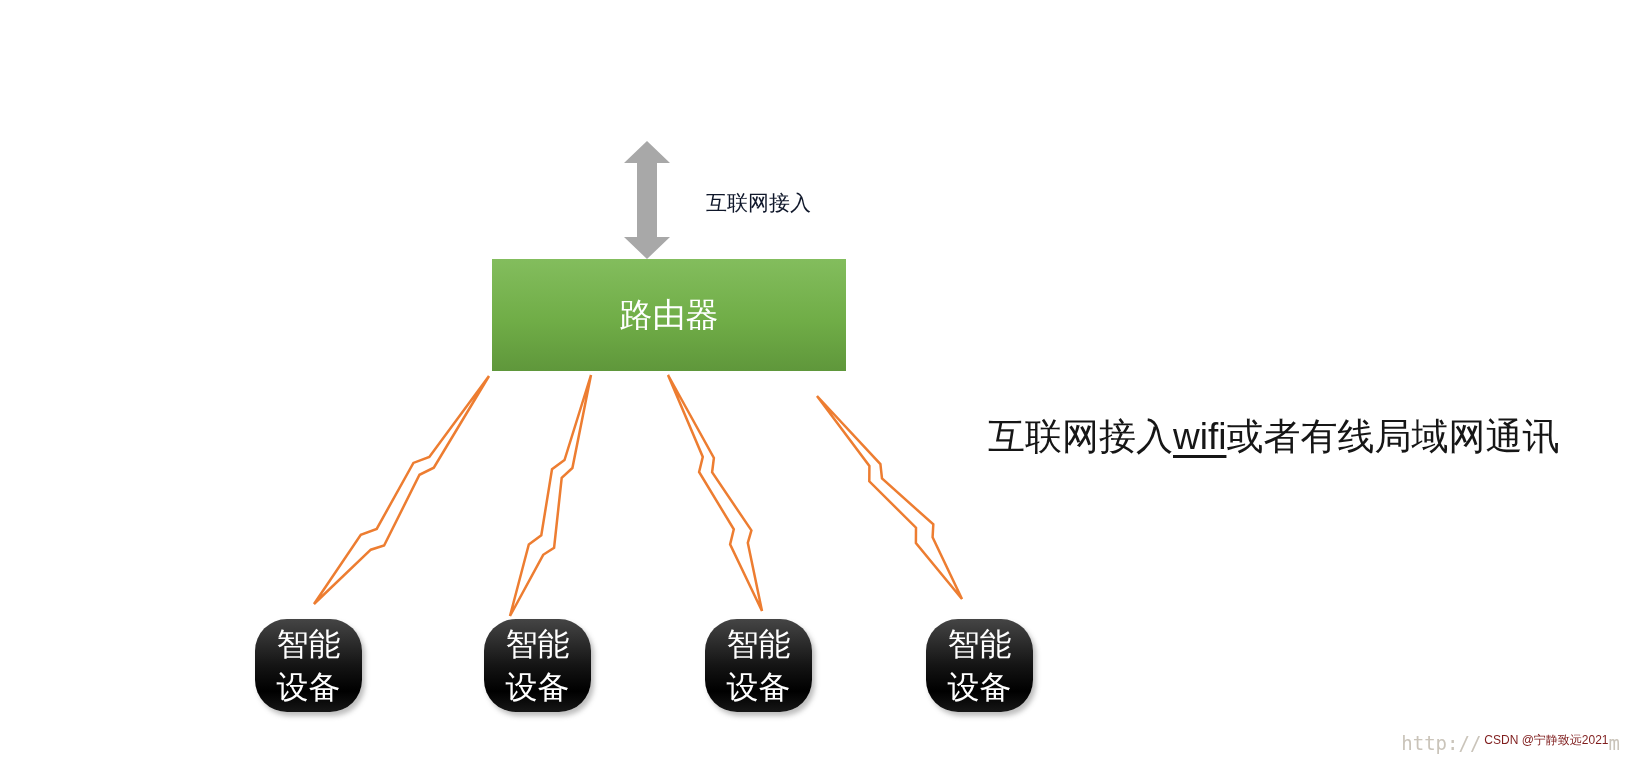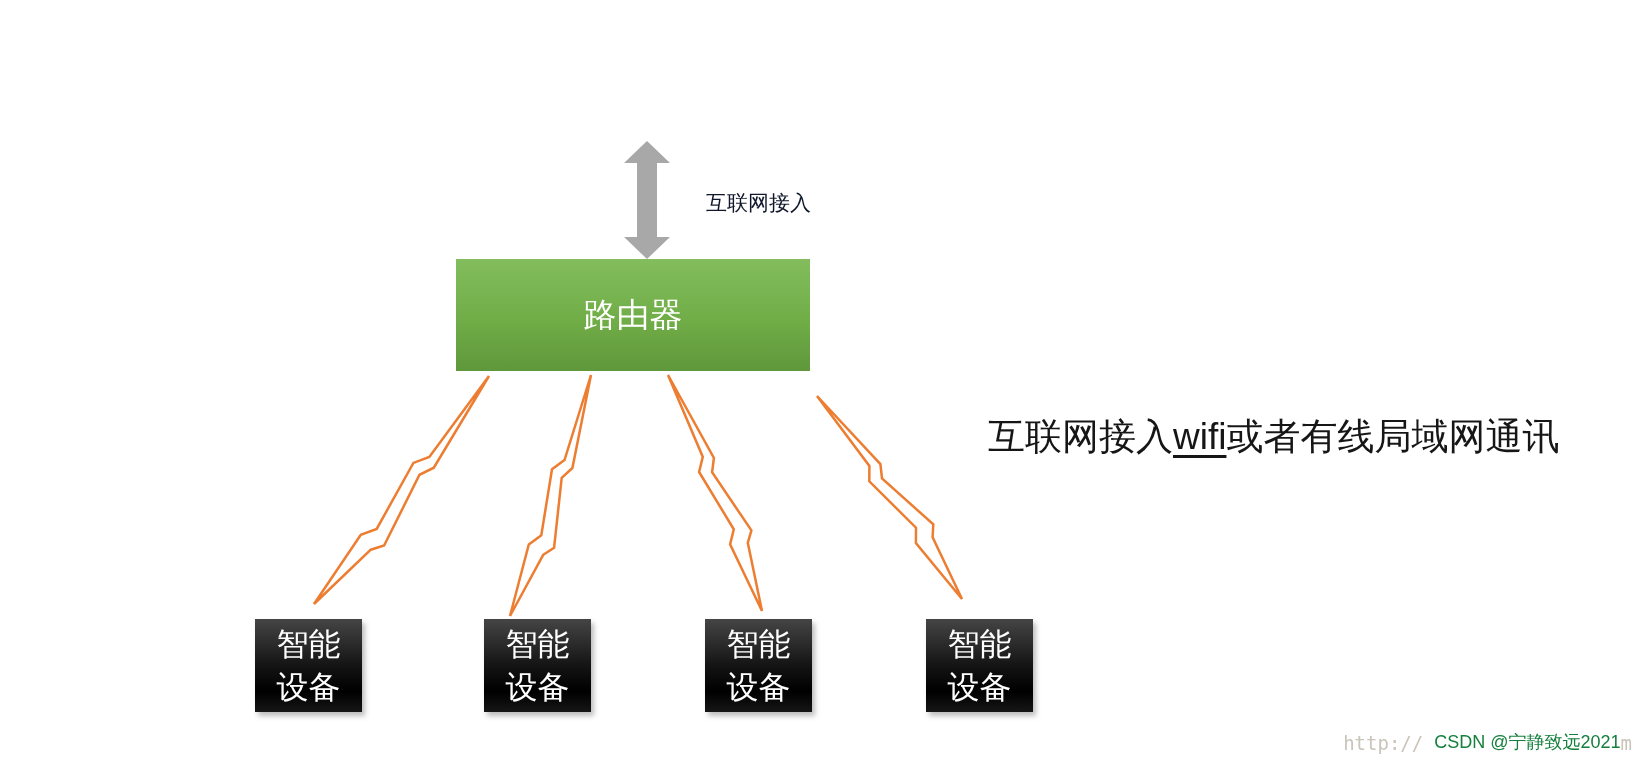--- a/index.html
+++ b/index.html
@@ -25,33 +25,34 @@
     text-align: center;
     color: #ffffff;
   }
   .server-box {
     left: 472px; top: 28px;
     width: 354px; height: 113px;
     background: linear-gradient(180deg, #f3954f 0%, var(--c-server, #ED7D31) 55%, #e26a10 100%);
     font-size: 33px;
   }
   .router-box {
-    left: 456px; top: 259px;
+    left: 492px; top: 259px;
     width: 354px; height: 112px;
     background: linear-gradient(180deg, #83bd5d 0%, var(--c-router, #70AD47) 55%, #5f973b 100%);
     font-size: 33px;
   }
   .device-box {
     top: 619px;
     width: 107px; height: 93px;
     background: linear-gradient(180deg, #454545 0%, #141414 50%, #000000 78%, #161616 100%);
     box-shadow: 3px 4px 5px rgba(110,110,110,0.45);
     flex-direction: column;
     font-size: 32px;
     line-height: 43px;
+    border-radius: 32px;
   }
   .device-1 { left: 255px; }
   .device-2 { left: 484px; }
   .device-3 { left: 705px; }
   .device-4 { left: 926px; }
 
   .internet-label {
     position: absolute;
     left: 706px; top: 183px;
     font-size: 21px;
@@ -70,34 +71,34 @@
   .wavy {
     text-decoration-line: underline;
     text-decoration-style: wavy;
     text-decoration-color: #ff2a1a;
     text-decoration-thickness: 1px;
     text-underline-offset: 6px;
     text-decoration: underline;
   }
   .watermark {
     position: absolute;
-    right: 4px; bottom: 10px;
+    right: 16px; bottom: 10px;
     display: flex;
-    align-items: flex-end;
+    align-items: flex-start;
     white-space: nowrap;
   }
   .wm-light {
     font-family: "DejaVu Sans Mono", monospace;
     font-size: 19px;
     color: #cac4ba;
   }
   .wm-main {
-    font-size: 18px;
-    color: #15803d;
-    margin-left: 11px;
+    font-size: 12px;
+    color: #7f1d1d;
+    margin-left: 3px;
   }
 </style>
 </head>
 <body>
 
 <div class="canvas">
 
   <svg class="overlay" viewBox="0 0 1636 764" aria-hidden="true">
     <polygon id="double-arrow" points="647,141 670,163 657,163 657,237 670,237 647,259 624,237 637,237 637,163 624,163" fill="#A8A8A8" style="fill: rgb(168, 168, 168);"></polygon>
     <g id="bolts">

